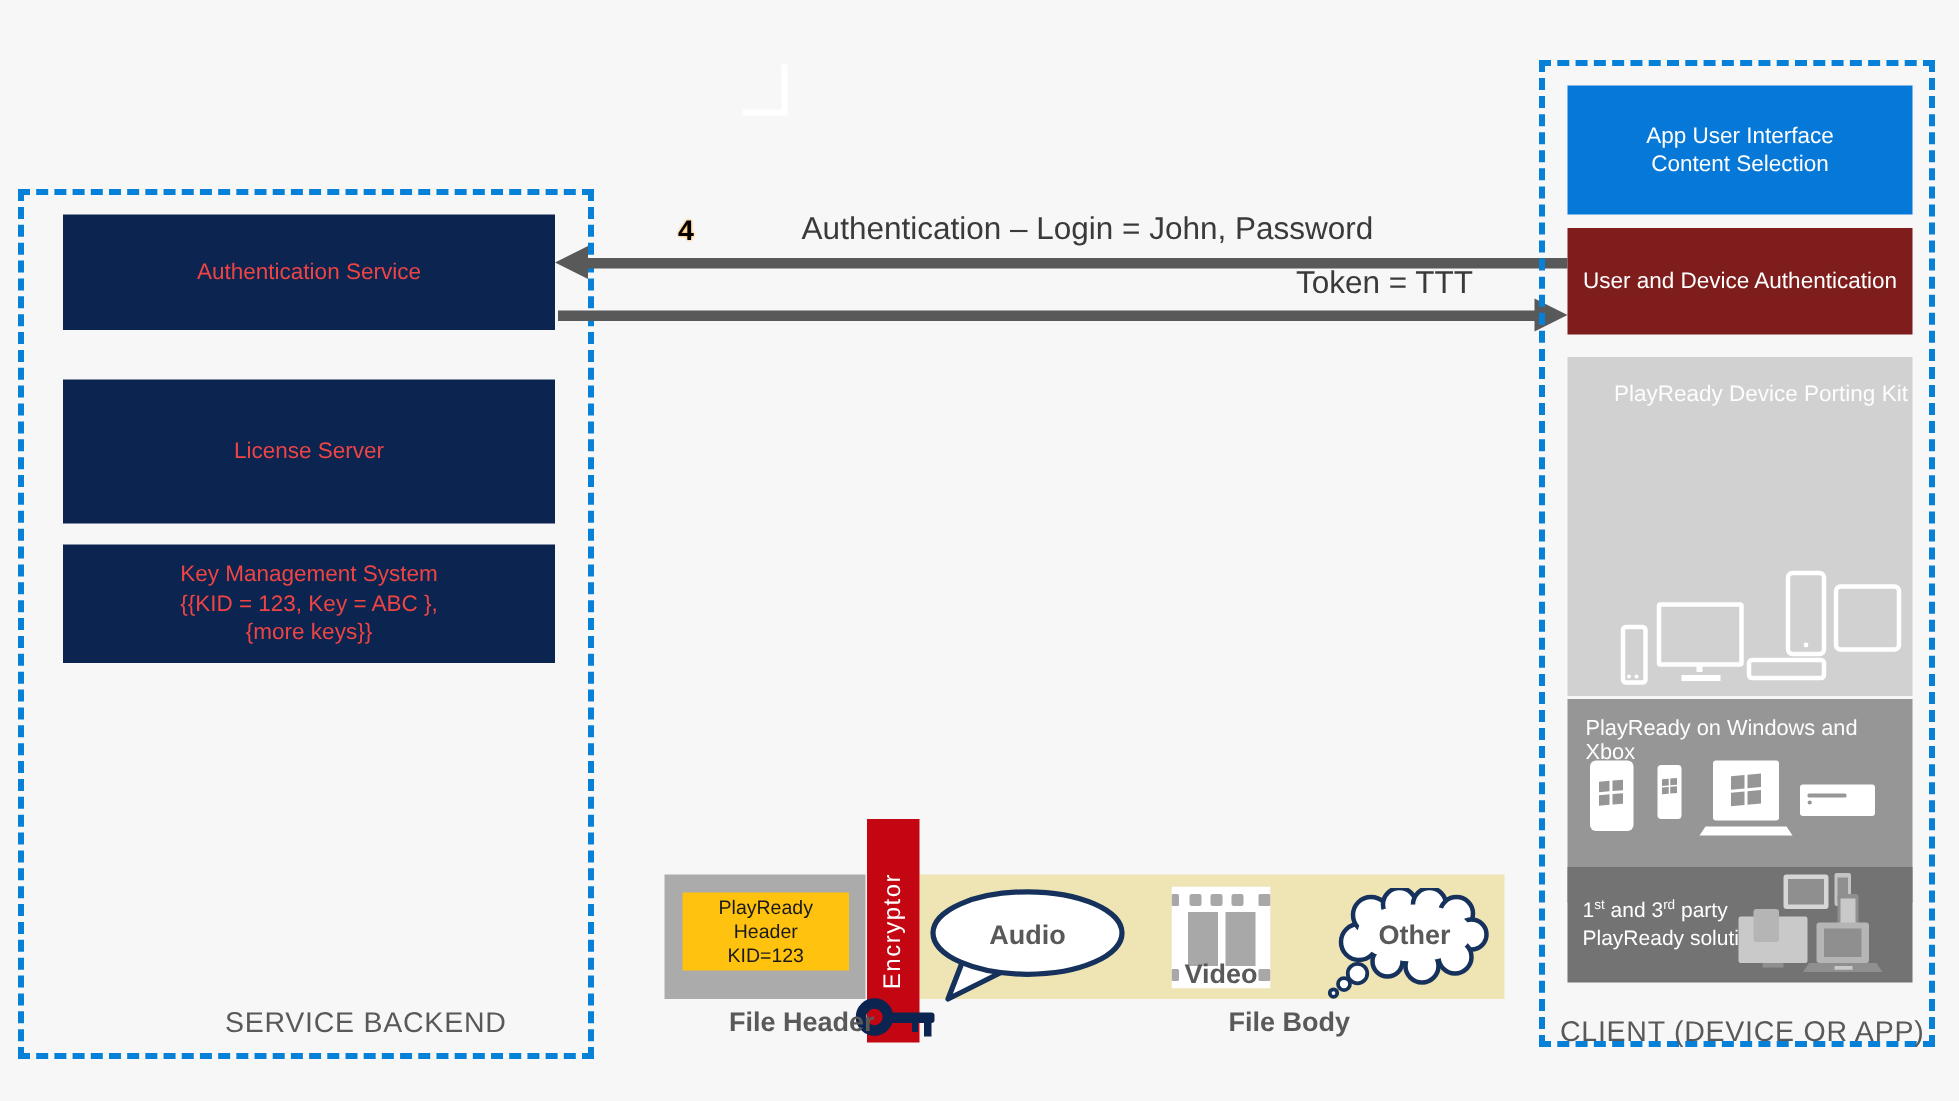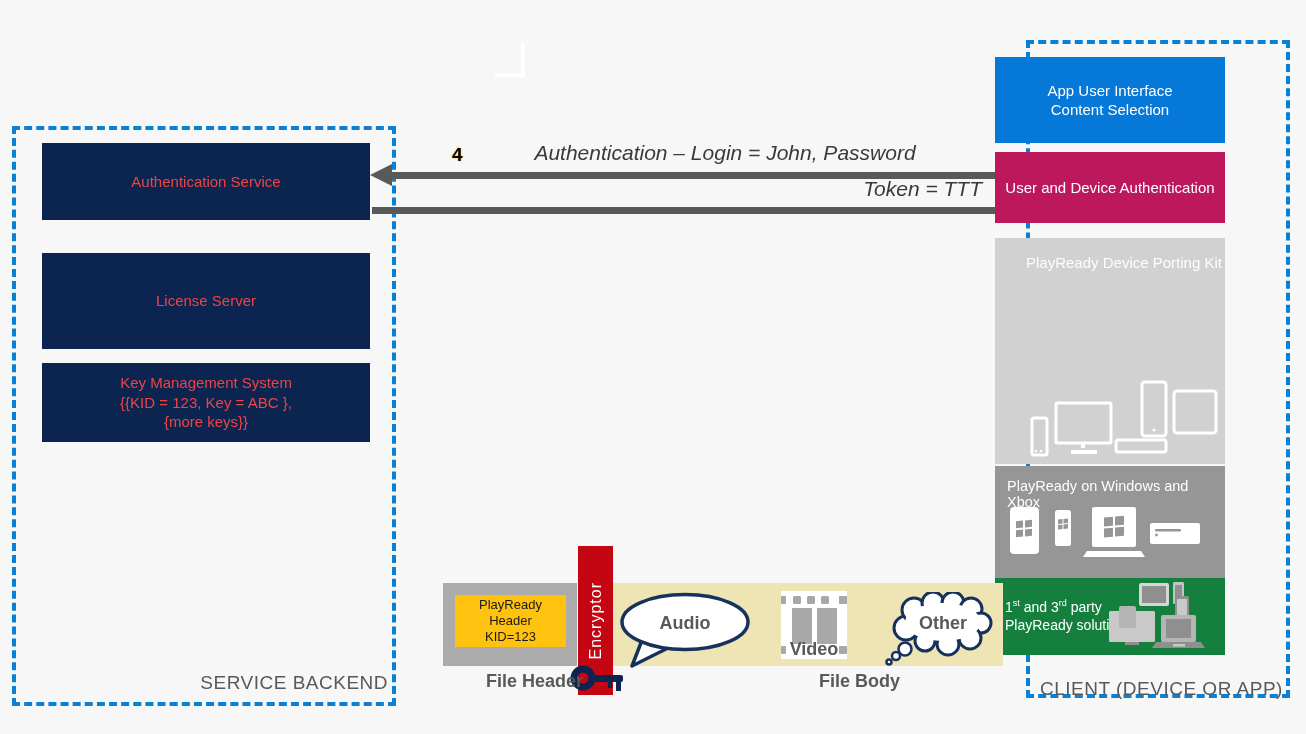--- a/index.html
+++ b/index.html
@@ -19,32 +19,32 @@
     white-space:nowrap;
   }
   
   .navy-box{
     position:absolute;background:#0b2450;color:#ef4444;
     display:flex;flex-direction:column;justify-content:center;align-items:center;
     text-align:center;font-size:15px;line-height:19.5px;box-sizing:border-box;
   }
   
   .client-box{
-    position:absolute;left:995px;width:230px;color:#ffffff;box-sizing:border-box;
+    position:absolute;left:1045px;width:230px;color:#ffffff;box-sizing:border-box;
   }
   .client-box.centered{
     display:flex;flex-direction:column;justify-content:center;align-items:center;
     text-align:center;font-size:15px;line-height:19px;
   }
   
   .arrow-shaft{position:absolute;height:7px;background:#595959;}
   .arrow-head{position:absolute;width:0;height:0;}
   .arrow-head.left{border-top:11px solid transparent;border-bottom:11px solid transparent;border-right:22px solid #595959;}
   .arrow-head.right{border-top:11px solid transparent;border-bottom:11px solid transparent;border-left:22px solid #595959;}
-  .flow-label{position:absolute;color:#3a3a3a;font-size:21px;white-space:nowrap;font-style:italic;}
+  .flow-label{position:absolute;color:#3a3a3a;font-size:21px;white-space:nowrap;}
   .step-num{position:absolute;color:#000;font-size:19px;font-weight:bold;text-shadow:0 0 2px #ff9d00;}
   
   .file-gray{position:absolute;background:#ababab;}
   .file-yellow{
     position:absolute;background:#ffc20e;color:#1a1a1a;
     display:flex;flex-direction:column;justify-content:center;align-items:center;
     text-align:center;font-size:13px;line-height:16px;
   }
   .encryptor{
     position:absolute;background:#c40613;display:flex;align-items:center;justify-content:center;
@@ -80,21 +80,21 @@
     <div class="navy-box" style="left:42px;top:253px;width:328px;height:96px;">
       <div>License Server</div>
     </div>
 
     <div class="navy-box" style="left:42px;top:363px;width:328px;height:79px;">
       <div>Key Management System</div>
       <div>{{KID = 123, Key = ABC },</div>
       <div>{more keys}}</div>
     </div>
 
-    <div class="region-label" style="left:150px;top:672px;width:238px;text-align:right;">SERVICE BACKEND</div>
+    <div class="region-label" style="left:150px;top:672px;width:238px;text-align:left;">SERVICE BACKEND</div>
   </section>
 
   <section>
     <div class="step-num" style="left:452px;top:144px;">4</div>
 
     <div class="flow-label" style="left:500px;top:141px;width:450px;text-align:center;">Authentication – Login = John, Password</div>
     <div class="arrow-shaft" style="left:388px;top:172px;width:657px;"></div>
     <div class="arrow-head left" style="left:370px;top:164px;"></div>
 
     <div class="flow-label" style="left:782px;top:177px;width:200px;text-align:right;">Token = TTT</div>
@@ -103,21 +103,21 @@
   </section>
 
   <section>
     <div class="region-border" style="left:1026px;top:40px;width:264px;height:658px;"></div>
 
     <div class="client-box centered" style="top:57px;height:86px;background:#0678d7;">
       <div>App User Interface</div>
       <div>Content Selection</div>
     </div>
 
-    <div class="client-box centered" style="top:152px;height:71px;background:#be185d;">
+    <div class="client-box centered" style="top:152px;height:71px;background:#7f1d1d;">
       <div>User and Device Authentication</div>
     </div>
 
     <div class="client-box" style="top:238px;height:226px;background:#d1d1d1;">
       <div class="porting-title">PlayReady Device Porting Kit</div>
       <svg style="position:absolute;left:0;bottom:2px;" width="230" height="92" viewBox="0 0 230 92">
         <g stroke="#ffffff" stroke-width="3" fill="none">
           <rect x="37" y="48" width="15" height="37" rx="2"></rect>
           <rect x="61" y="33" width="55" height="40" rx="1"></rect>
           <path d="M88 73 v5 M76 82 h26" stroke-width="4"></path>
@@ -154,21 +154,21 @@
             <rect x="120" y="25" width="9" height="9"></rect>
           <rect x="109" y="36" width="9" height="9"></rect>
             <rect x="120" y="36" width="9" height="9"></rect>
         </g>
         <rect fill="#969696" x="160" y="27" width="26" height="2.6" rx="1"></rect>
         <circle fill="#969696" cx="161.5" cy="33" r="1.4"></circle>
         <circle fill="#ffffff" cx="42" cy="56" r="0"></circle>
       </svg>
     </div>
 
-    <div class="client-box" style="top:578px;height:77px;background:#15803d;">
+    <div class="client-box" style="top:578px;height:77px;background:#737373;">
       <div class="solutions-text">
         <div><span>1</span><sup>st</sup><span> and 3</span><sup>rd</sup><span> party</span></div>
         <div>PlayReady solutions</div>
       </div>
       <svg style="position:absolute;right:2px;top:0;" width="120" height="77" viewBox="0 0 120 77">
         <rect fill="#d6d6d6" x="36" y="5" width="30" height="23" rx="2"></rect>
         <rect fill="#8f8f8f" x="39" y="8" width="24" height="17"></rect>
         <rect fill="#c4c4c4" x="70" y="4" width="11" height="22" rx="1.5"></rect>
         <rect fill="#8f8f8f" x="72" y="7" width="7" height="15"></rect>
         <rect fill="#c9c9c9" x="6" y="33" width="46" height="31" rx="1.5"></rect>

